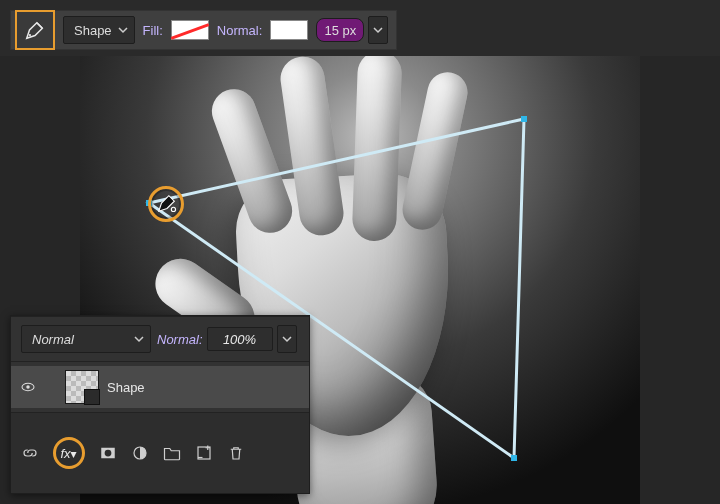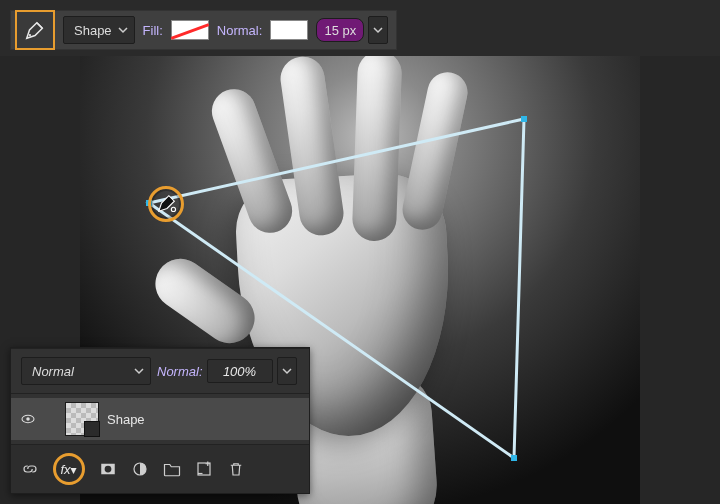--- a/index.html
+++ b/index.html
@@ -53,21 +53,21 @@
   .layer-list { padding: 4px 0; }
   .layer-row { display: flex; align-items: center; gap: 8px; padding: 4px 8px; }
   .layer-row.selected { background: #4a4a4a; }
   .eye { width: 18px; height: 18px; display: inline-flex; align-items: center; justify-content: center; color: #ddd; }
   .disclose { width: 12px; display: inline-flex; align-items: center; justify-content: center; color: #bbb; }
   .thumb-box { width: 34px; height: 34px; border: 1px solid #1b1b1b; background: repeating-conic-gradient(#bbb 0% 25%, #ddd 0% 50%) 0 0/10px 10px; position: relative; }
   .thumb-box.shape::after { content: ""; position: absolute; right: -2px; bottom: -2px; width: 14px; height: 14px; background: #2b2b2b; border: 1px solid #111; }
   .folder-ico { width: 22px; height: 18px; }
   .layer-label { color: #e6e6e6; }
 
-  .panel-footer { display: flex; align-items: center; gap: 14px; padding: 8px 10px; border-top: 1px solid #222; background: #2d2d2d; }
+  .panel-footer { display: flex; align-items: center; gap: 14px; padding: 24px 10px; border-top: 1px solid #222; background: #2d2d2d; }
   .foot-ico { width: 18px; height: 18px; display: inline-flex; align-items: center; justify-content: center; color: #cfcfcf; }
   .fx-highlight { width: 32px; height: 32px; border: 3px solid #e89d2f; border-radius: 50%; display: inline-flex; align-items: center; justify-content: center; }
   .fx-label { font-style: italic; }
   .fx-sub { font-size: 12px; letter-spacing: 1px; }
 
   svg { display: block; }
 </style>
 </head>
 <body>
 

